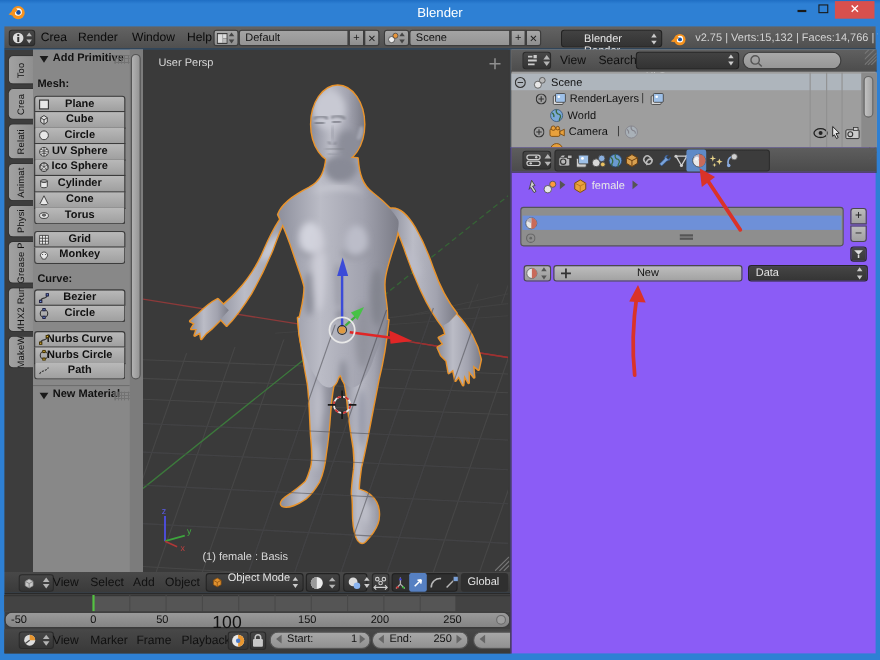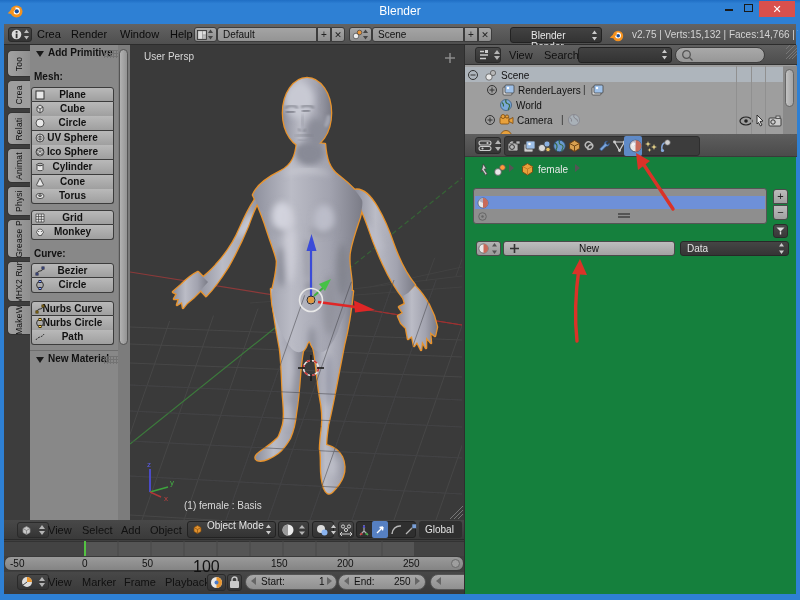--- a/index.html
+++ b/index.html
@@ -31,21 +31,21 @@
 #vheader{left:4px;top:520px;width:460px;height:20px;background:linear-gradient(#484848,#3a3a3a);border-bottom:1px solid #2a2a2a;overflow:hidden;}
 
 #ttrack{left:4px;top:541px;width:460px;height:15px;background:#555;}
 #truler{left:4px;top:556px;width:460px;height:15px;background:linear-gradient(#9a9a9a,#848484);border:1px solid #3a3a3a;border-radius:7px;}
 #theader{left:4px;top:572px;width:460px;height:20px;background:linear-gradient(#484848,#3a3a3a);overflow:hidden;}
 #tfooter{left:4px;top:592px;width:460px;height:2px;background:#3a3a3a;}
 
 #outliner{left:464px;top:45px;width:332px;height:89px;background:#9e9e9e;border-left:1px solid #2e2e2e;}
 #outhead{left:0px;top:0px;width:332px;height:20px;background:linear-gradient(#606060,#4d4d4d);border-bottom:1px solid #333;}
 
-#props{left:464px;top:134px;width:332px;height:460px;background:#15803d;border-left:1px solid #2e2e2e;}
+#props{left:464px;top:134px;width:332px;height:460px;background:#8b5cf6;border-left:1px solid #2e2e2e;}
 #prophead{left:0;top:0;width:332px;height:23px;background:linear-gradient(#5e5e5e,#4b4b4b);border-bottom:1px solid #3a3a3a;}
 </style></head>
 <body>
 <div id="stage">
 
   <div id="titlebar" class="abs"></div>
   <div id="titletext" class="abs">Blender</div>
   <svg class="abs" style="left:7px;top:3px" width="17" height="17" viewBox="0 0 17 17">
     <circle cx="9.5" cy="8.5" r="6" fill="#f5921e"></circle>
     <circle cx="9.5" cy="8" r="3.4" fill="#fff"></circle>

